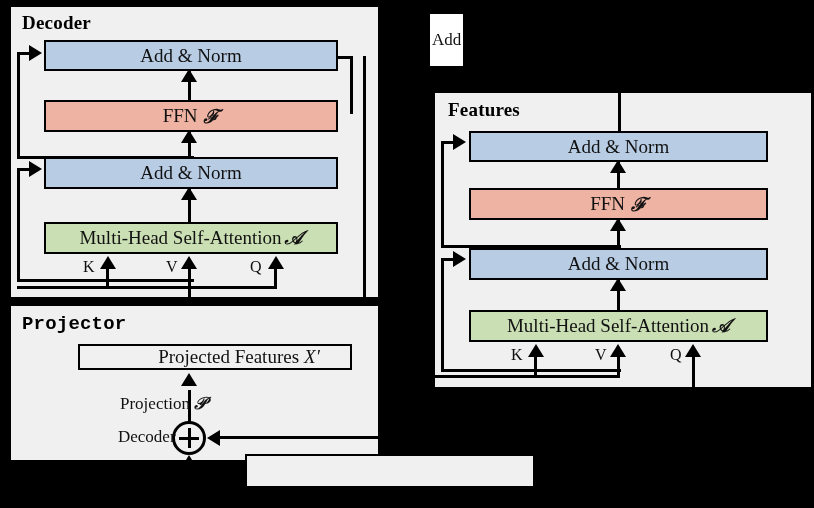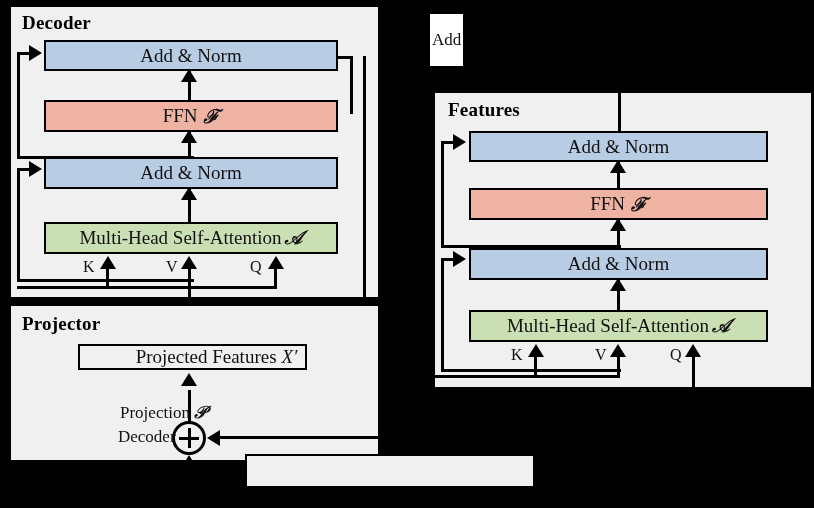--- a/index.html
+++ b/index.html
@@ -120,30 +120,30 @@
   <div class="arrow-up" style="left:268px;top:256px;"></div>
   <div class="ln hl" style="left:106px;top:286px;width:171px;"></div>
 
   <div class="ln vl" style="left:350px;top:56px;height:58px;"></div>
   <div class="ln hl" style="left:336px;top:56px;width:17px;"></div>
   <div class="ln vl" style="left:363px;top:56px;height:322px;"></div>
   <div class="ln hl" style="left:363px;top:375px;width:51px;"></div>
 
   <div class="panel" style="left:8px;top:303px;width:373px;height:160px;"></div>
 
-  <div class="panel-title" style="left:22px;top:313px;">Projector</div>
-
-  <div class="nodebox plain" style="left:78px;top:344px;width:229px;height:26px;padding-left:48px;">
+  <div class="panel-title" style="left:22px;top:313px;font-family:Liberation Mono, monospace;">Projector</div>
+
+  <div class="nodebox plain" style="left:78px;top:344px;width:274px;height:26px;padding-left:48px;">
     <span>Projected Features</span>
     <span class="ital" style="margin-left:5px;">X′</span>
   </div>
 
   <div class="ln vl" style="left:188px;top:390px;height:43px;"></div>
   <div class="arrow-up" style="left:181px;top:373px;"></div>
-  <div class="lbl" style="left:120px;top:403px;">
+  <div class="lbl" style="left:120px;top:394px;">
     <span>Projection</span>
     <span class="cal">𝒫</span>
   </div>
 
   <div class="circle-plus" style="left:172px;top:421px;"></div>
   <div class="lbl" style="left:118px;top:427px;">Decoder</div>
 
   <div class="ln hl" style="left:220px;top:436px;width:594px;"></div>
   <div class="arrow-left" style="left:207px;top:430px;"></div>
 

